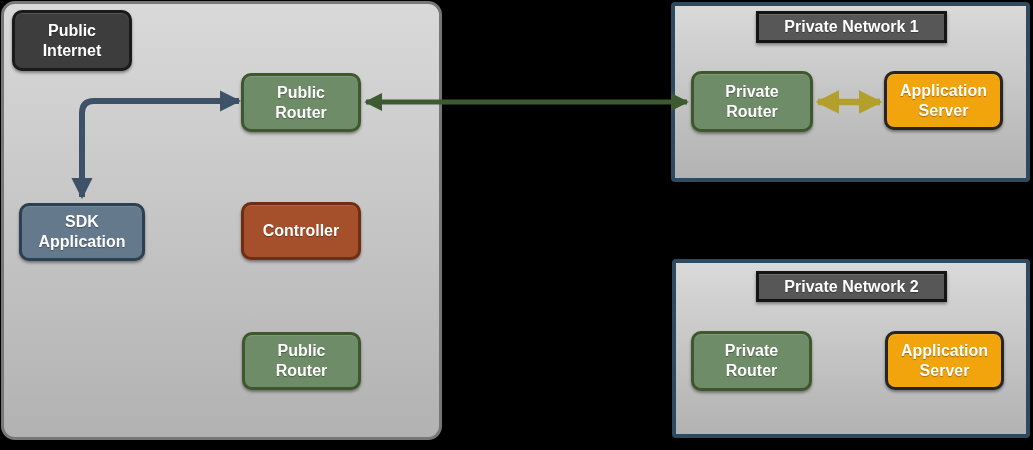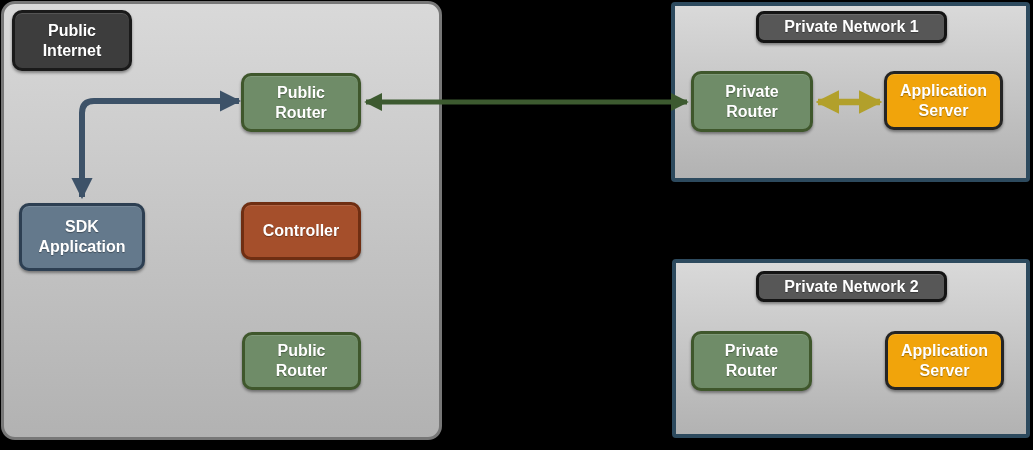--- a/index.html
+++ b/index.html
@@ -45,31 +45,31 @@
     box-shadow: 0 2px 3px rgba(0,0,0,0.4), inset 0 1px 0 rgba(255,255,255,0.12);
   }
   .zone-label {
     left: 12px; top: 10px; width: 120px; height: 61px;
     background: var(--dark-label-fill);
     border: 3px solid var(--dark-label-border);
   }
   .zone-title {
     background: var(--title-fill);
     border: 3px solid var(--title-border);
-    border-radius: 8px;
+    border-radius: 0;
     white-space: nowrap;
   }
   .title-pn1 { left: 756px; top: 11px;  width: 191px; height: 32px; }
   .title-pn2 { left: 756px; top: 271px; width: 191px; height: 31px; }
   .node-router     { background: var(--router-fill);     border: 3px solid var(--router-border); }
   .node-sdk        { background: var(--sdk-fill);        border: 3px solid var(--sdk-border); }
   .node-controller { background: var(--controller-fill); border: 3px solid var(--controller-border); }
   .node-appserver  { background: var(--appserver-fill);  border: 3px solid var(--appserver-border); }
   .pos-public-router-top    { left: 241px; top: 73px;  width: 120px; height: 59px; }
-  .pos-sdk-application      { left: 19px;  top: 203px; width: 126px; height: 68px; }
+  .pos-sdk-application      { left: 19px;  top: 203px; width: 126px; height: 58px; }
   .pos-controller           { left: 241px; top: 202px; width: 120px; height: 58px; }
   .pos-public-router-bottom { left: 242px; top: 332px; width: 119px; height: 58px; }
   .pos-private-router-1     { left: 691px; top: 71px;  width: 122px; height: 61px; }
   .pos-app-server-1         { left: 884px; top: 71px;  width: 119px; height: 59px; }
   .pos-private-router-2     { left: 691px; top: 331px; width: 121px; height: 60px; }
   .pos-app-server-2         { left: 885px; top: 331px; width: 119px; height: 59px; }
   .connections-layer {
     position: absolute;
     left: 0; top: 0;
     width: 1033px; height: 450px;

